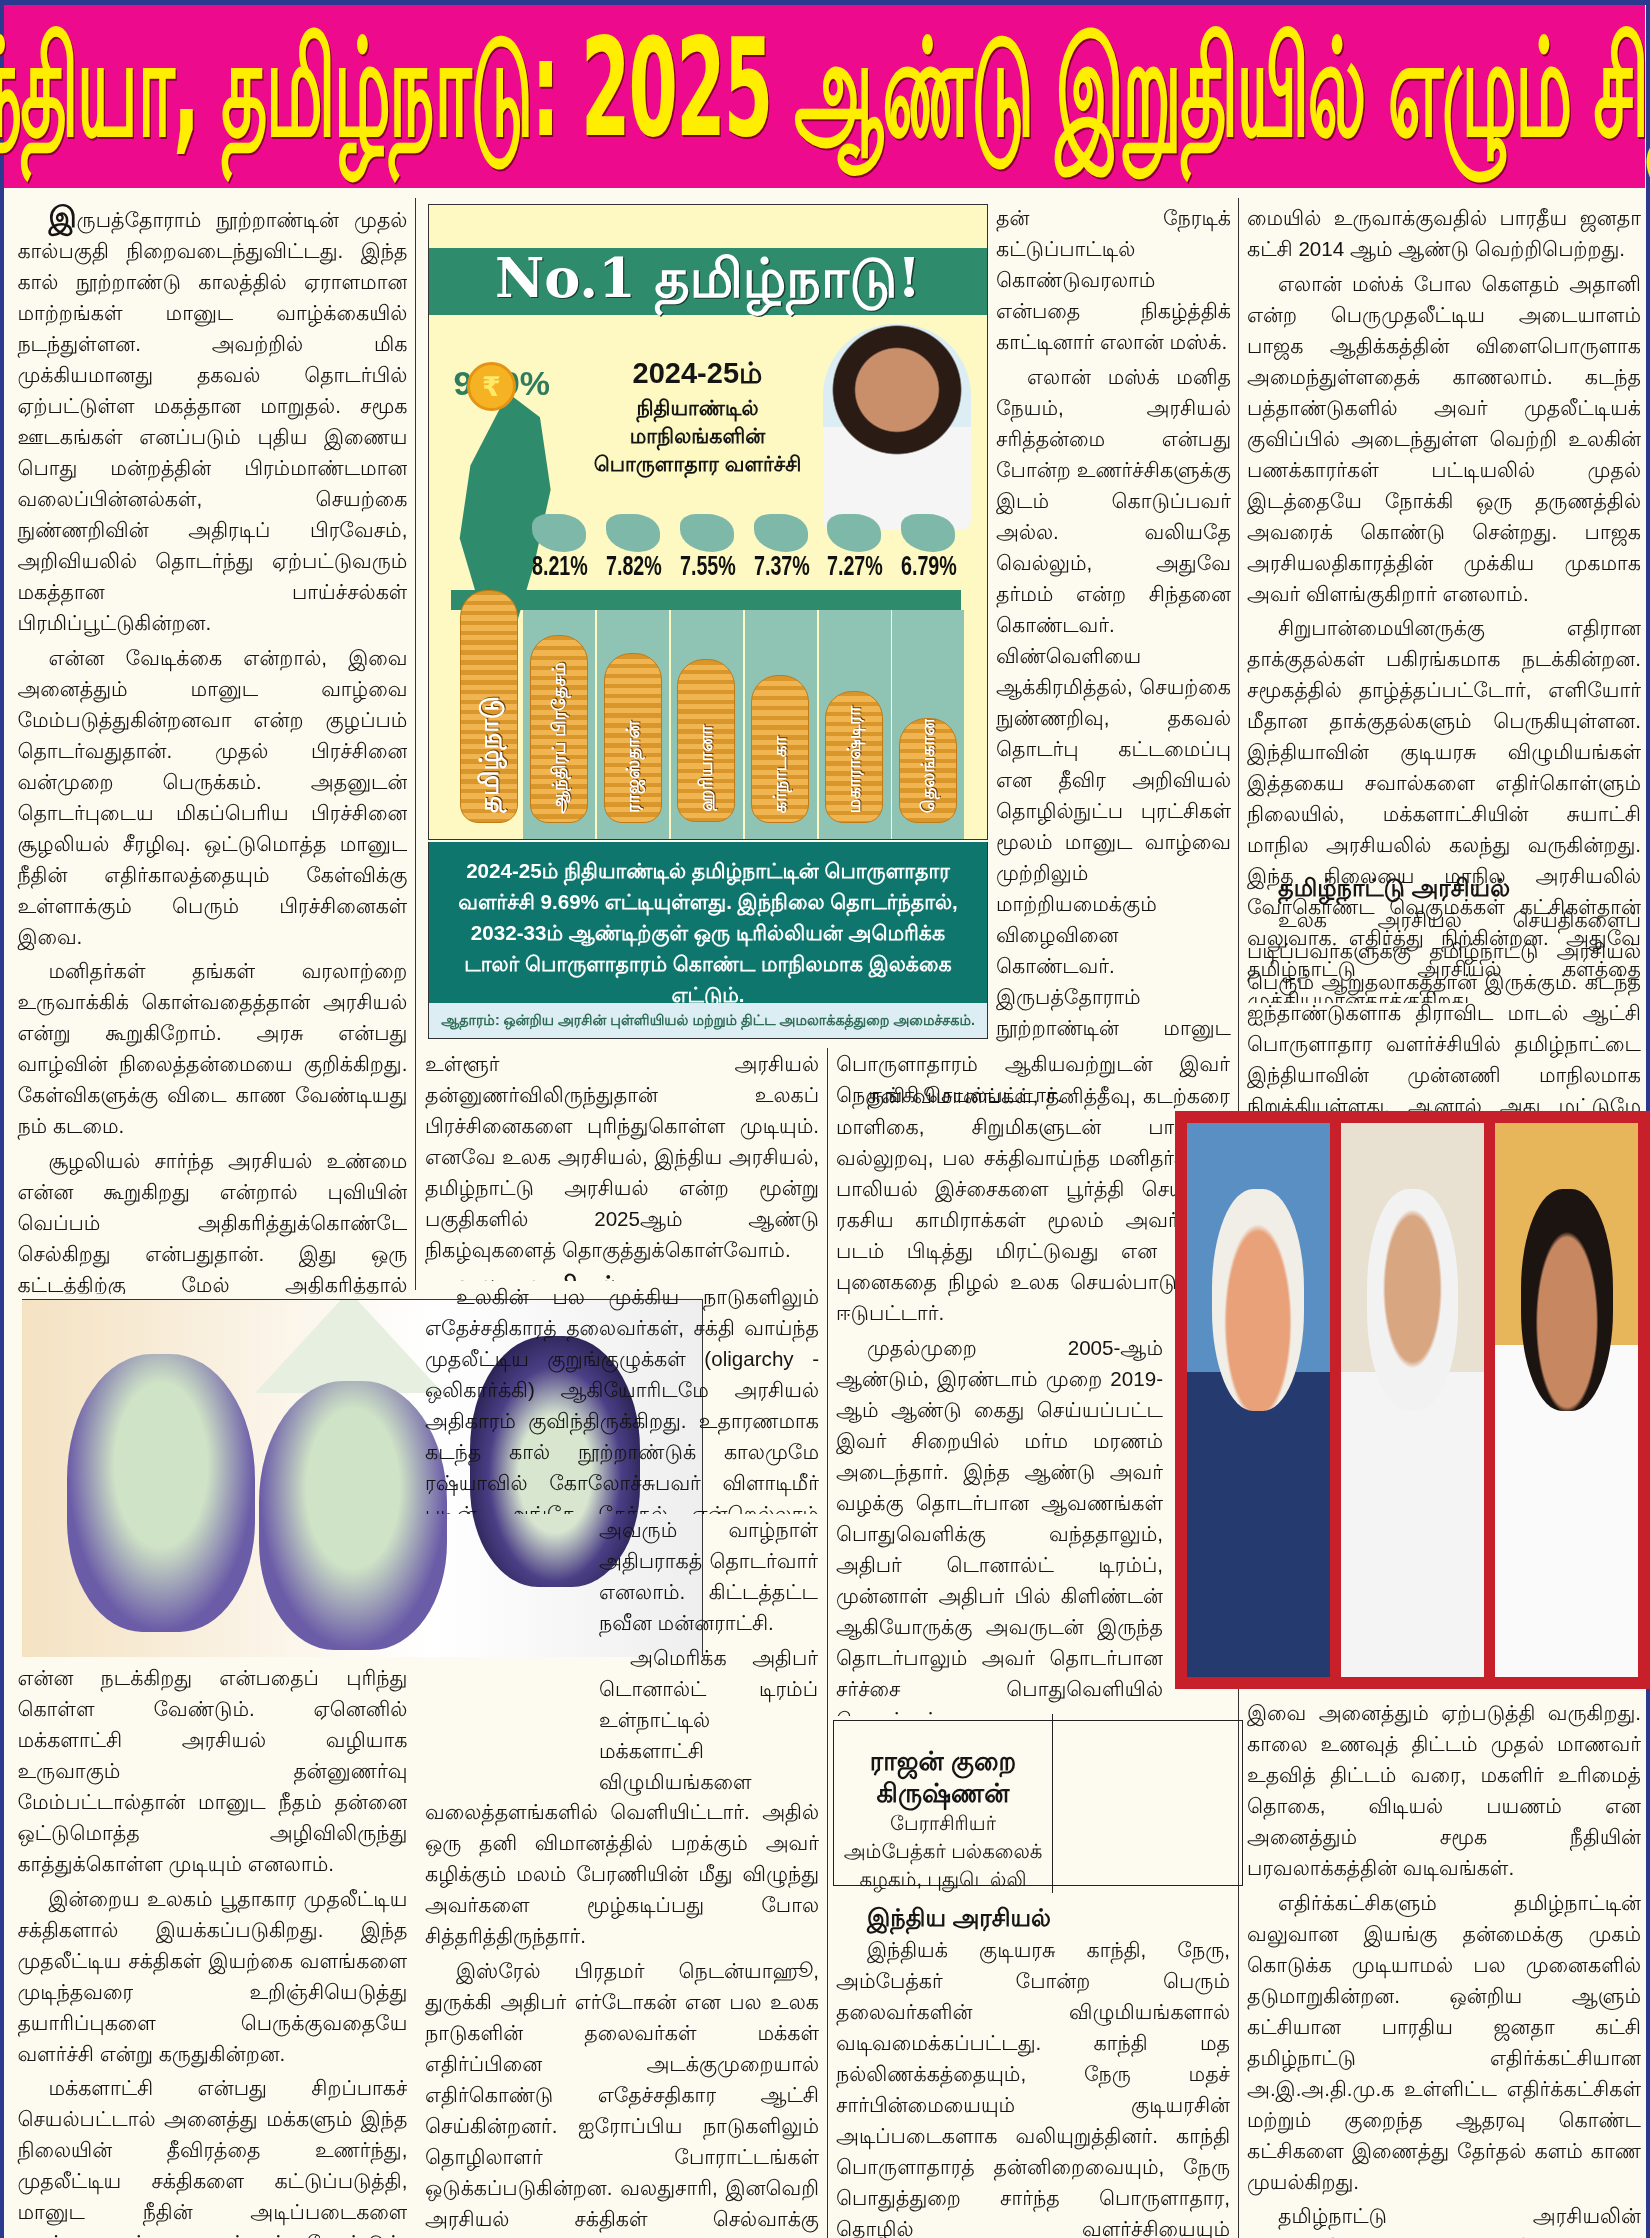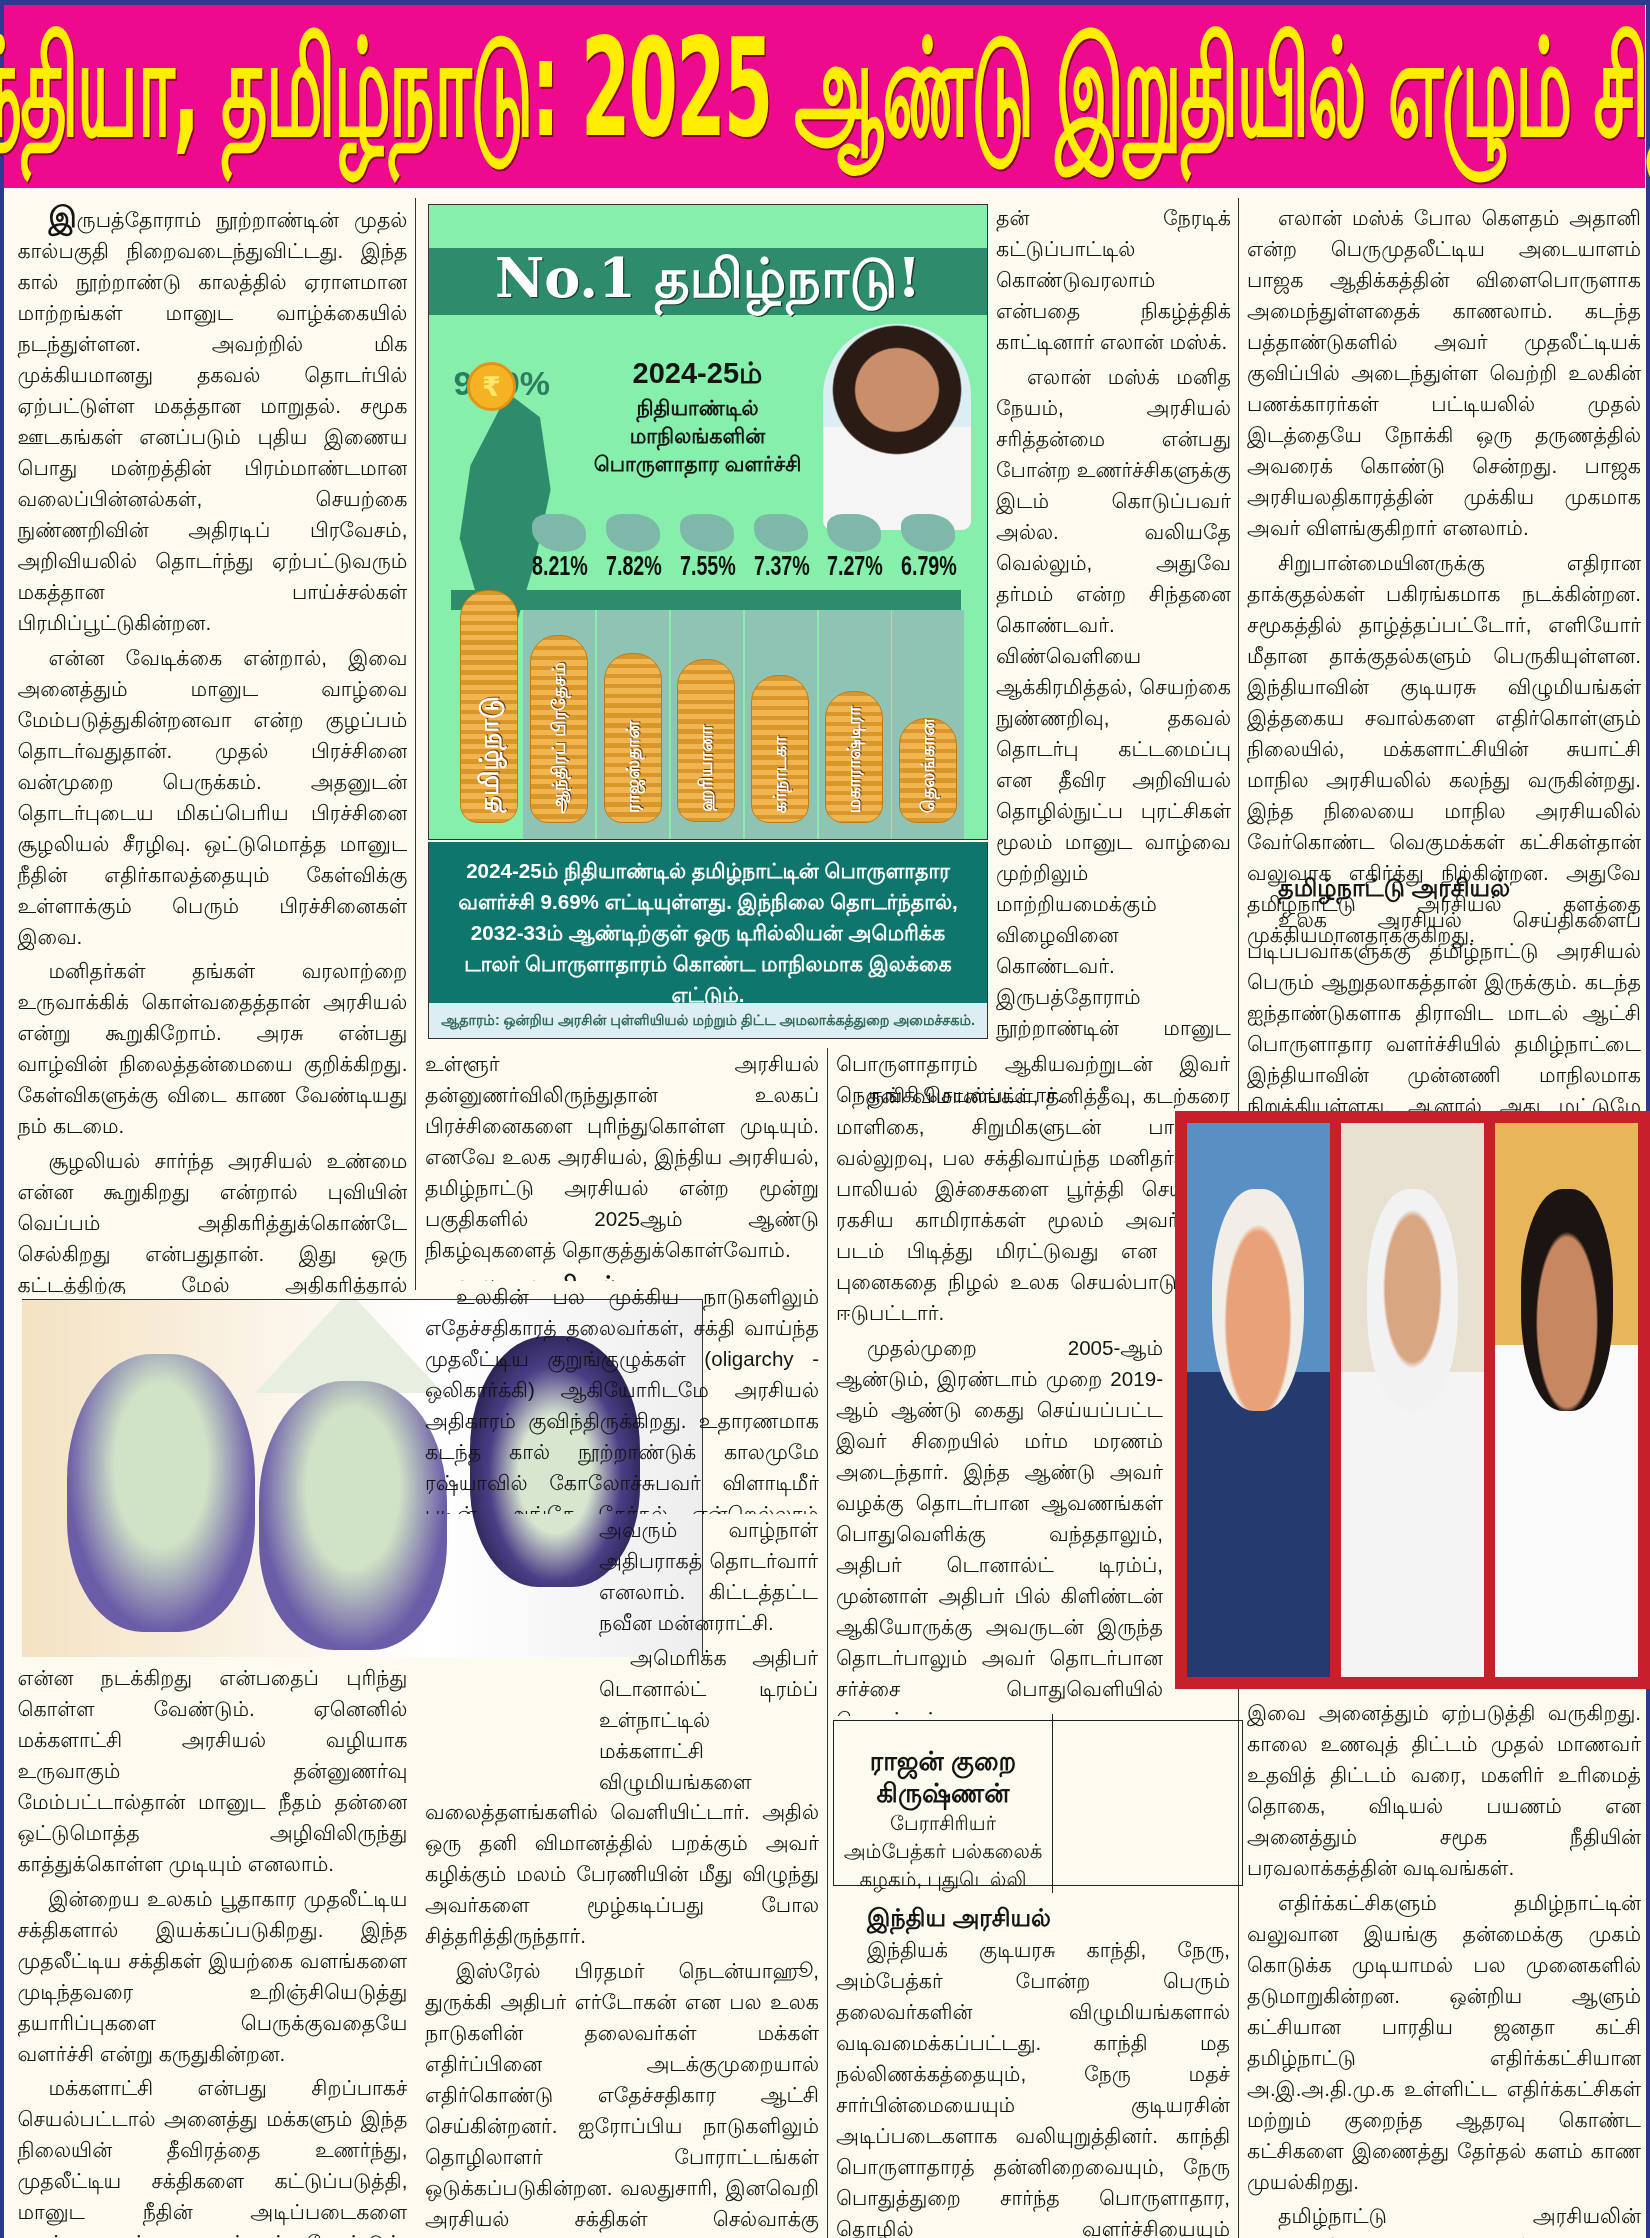--- a/index.html
+++ b/index.html
@@ -7,21 +7,21 @@
   body { font-family: "Liberation Sans", "DejaVu Sans", sans-serif; color: #151515; }
   .page { position: absolute; left: 0; top: 0; width: 1650px; height: 2566px; background: #fdfbef; border-left: 4.5px solid #2b3a8f; border-right: 4.5px solid #2b3a8f; border-bottom: 6.3px solid #2b3a8f; border-top: 5.4px solid #2b3a8f; }
   .banner { position: absolute; left: 0; top: 0; width: 1641px; height: 183px; background: #ee0a8c; display: flex; align-items: center; justify-content: center; }
   .banner h1 { color: #ffee00; font-family: "DejaVu Sans", sans-serif; font-weight: bold; font-size: 71px; letter-spacing: -1.8px; transform: scaleY(1.9); text-shadow: 1.3px 1.3px 0 #8a0033; white-space: nowrap; }
   .col { position: absolute; font-size: 20.6px; line-height: 31px; text-align: justify; overflow: hidden; }
   .col p { text-indent: 31px; margin-bottom: 3.6px; }
   .col p.first::first-letter { font-weight: bold; font-size: 29px; }
   .col h3 { font-size: 24px; font-weight: bold; margin: 2.7px 0 1.8px 31px; }
   .rule { position: absolute; width: 1.3px; background: #333; }
   
-  .info { position: absolute; left: 424px; top: 199px; width: 560px; height: 636px; background: #86efac; border: 1.8px solid #333; overflow: hidden; }
+  .info { position: absolute; left: 424px; top: 199px; width: 560px; height: 636px; background: #fef9c3; border: 1.8px solid #333; overflow: hidden; }
   .info-title { position: absolute; left: 0; top: 43px; width: 100%; height: 67px; background: #2e8b6b; display: flex; align-items: center; justify-content: center; color: #fff; font-family: "DejaVu Serif", serif; font-weight: bold; font-size: 54px; text-shadow: 1.3px 1.3px 0 #1a3d30; }
   .info-big { position: absolute; left: 24.6px; top: 121px; font-size: 34px; font-weight: bold; color: #2e7d5e; margin-top: 38px; }
   .info-sub { position: absolute; left: 161px; top: 152px; width: 215px; text-align: center; font-weight: bold; }
   .info-sub .yr { font-size: 29px; }
   .info-sub .ln { font-size: 20.6px; line-height: 28px; }
   .cm-photo { position: absolute; left: 394px; top: 119px; width: 148px; height: 206px; border-radius: 72px 72px 9px 9px; background: radial-gradient(circle at 50% 32%, #c98e6a 0 26%, #2a1c14 27% 40%, transparent 41%), linear-gradient(#dcedf3 0 50%, #f5f5f5 50%); }
   .tn-map { position: absolute; left: 20px; top: 188px; width: 107px; height: 242px; background: #2e8b6b; clip-path: polygon(55% 0, 85% 10%, 95% 40%, 80% 70%, 60% 100%, 30% 90%, 10% 60%, 20% 30%); }
   .coin-big { position: absolute; left: 38px; top: 157px; width: 49px; height: 49px; border-radius: 50%; background: #f5b324; border: 3.6px solid #e59313; color: #ffe86a; font-size: 27px; font-weight: bold; display: flex; align-items: center; justify-content: center; }
   .pct-row { position: absolute; left: 0; top: 349px; width: 100%; height: 36px; }
   .pct { position: absolute; top: 0; font-size: 19.7px; font-weight: bold; color: #111; transform: scaleY(1.4); }
@@ -207,20 +207,21 @@
       </div>
     <div class="ph ph2">
         <div class="head"></div>
       </div>
     <div class="ph ph3">
         <div class="head"></div>
       </div>
   </div>
 
   <div class="col" style="left:1243px; top:197px; width:394px; height:801px;">
+    <p style="text-indent:0">மையில் உருவாக்குவதில் பாரதீய ஜனதா கட்சி 2014 ஆம் ஆண்டு வெற்றிபெற்றது.</p>
     <p>எலான் மஸ்க் போல கௌதம் அதானி என்ற பெருமுதலீட்டிய அடையாளம் பாஜக ஆதிக்கத்தின் விளைபொருளாக அமைந்துள்ளதைக் காணலாம். கடந்த பத்தாண்டுகளில் அவர் முதலீட்டியக் குவிப்பில் அடைந்துள்ள வெற்றி உலகின் பணக்காரர்கள் பட்டியலில் முதல் இடத்தையே நோக்கி ஒரு தருணத்தில் அவரைக் கொண்டு சென்றது. பாஜக அரசியலதிகாரத்தின் முக்கிய முகமாக அவர் விளங்குகிறார் எனலாம்.</p>
     <p>சிறுபான்மையினருக்கு எதிரான தாக்குதல்கள் பகிரங்கமாக நடக்கின்றன. சமூகத்தில் தாழ்த்தப்பட்டோர், எளியோர் மீதான தாக்குதல்களும் பெருகியுள்ளன. இந்தியாவின் குடியரசு விழுமியங்கள் இத்தகைய சவால்களை எதிர்கொள்ளும் நிலையில், மக்களாட்சியின் சுயாட்சி மாநில அரசியலில் கலந்து வருகின்றது. இந்த நிலையை மாநில அரசியலில் வேர்கொண்ட வெகுமக்கள் கட்சிகள்தான் வலுவாக எதிர்த்து நிற்கின்றன. அதுவே தமிழ்நாட்டு அரசியல் களத்தை முக்கியமானதாக்குகிறது.</p>
   </div>
   <div class="col" style="left:1243px; top:864px; width:394px; height:242px;">
     <h3>தமிழ்நாட்டு அரசியல்</h3>
     <p>உலக அரசியல் செய்திகளைப் படிப்பவர்களுக்கு தமிழ்நாட்டு அரசியல் பெரும் ஆறுதலாகத்தான் இருக்கும். கடந்த ஐந்தாண்டுகளாக திராவிட மாடல் ஆட்சி பொருளாதார வளர்ச்சியில் தமிழ்நாட்டை இந்தியாவின் முன்னணி மாநிலமாக நிறுத்தியுள்ளது. ஆனால் அது மட்டுமே மாநில மக்களின் வளர்ச்சியை காட்டும் குறியீடு அல்ல. அந்த வளர்ச்சியின் பலன் மக்களுக்கு பரவலாக்கப்பட்டுள்ளதுதான் திராவிட மாடல் ஆட்சியின் சிறப்பு.</p>
 
   </div>
   <div class="col" style="left:1243px; top:1692px; width:394px; height:748px;">
     <p style="text-indent:0">இவை அனைத்தும் ஏற்படுத்தி வருகிறது. காலை உணவுத் திட்டம் முதல் மாணவர் உதவித் திட்டம் வரை, மகளிர் உரிமைத் தொகை, விடியல் பயணம் என அனைத்தும் சமூக நீதியின் பரவலாக்கத்தின் வடிவங்கள்.</p>

